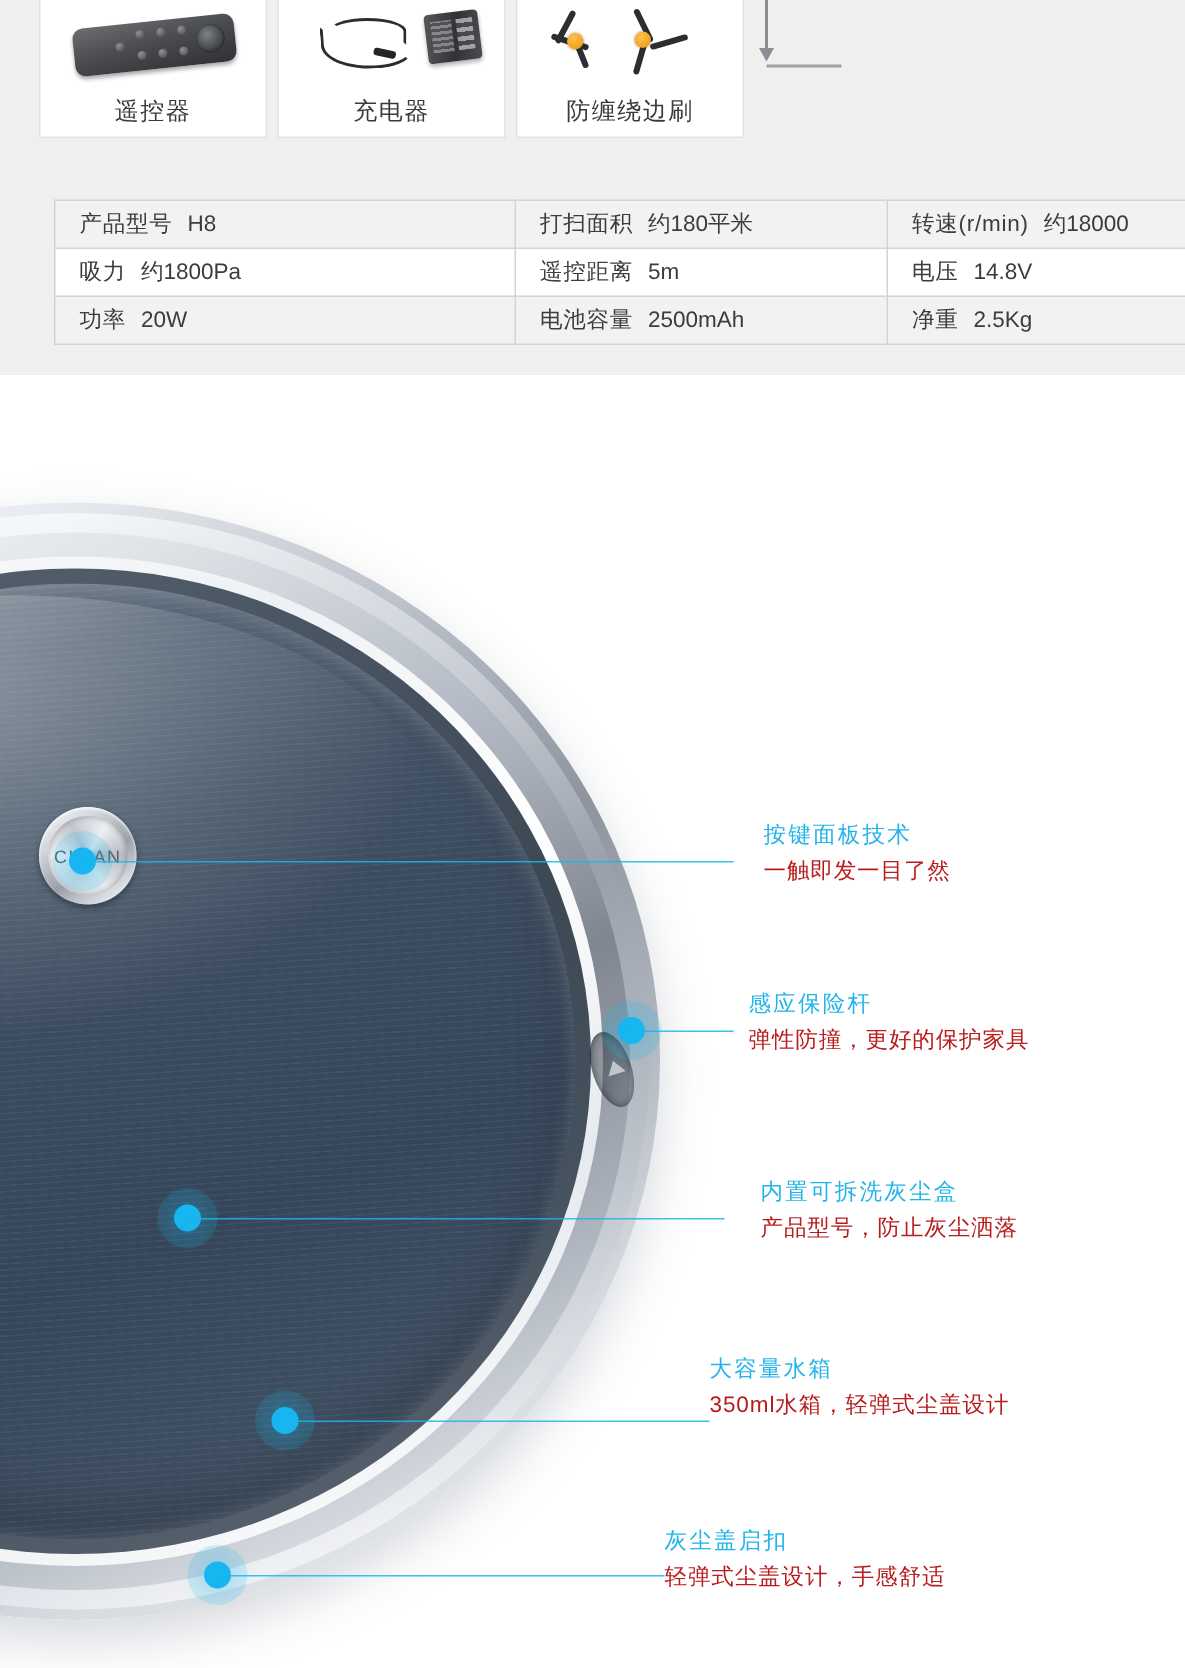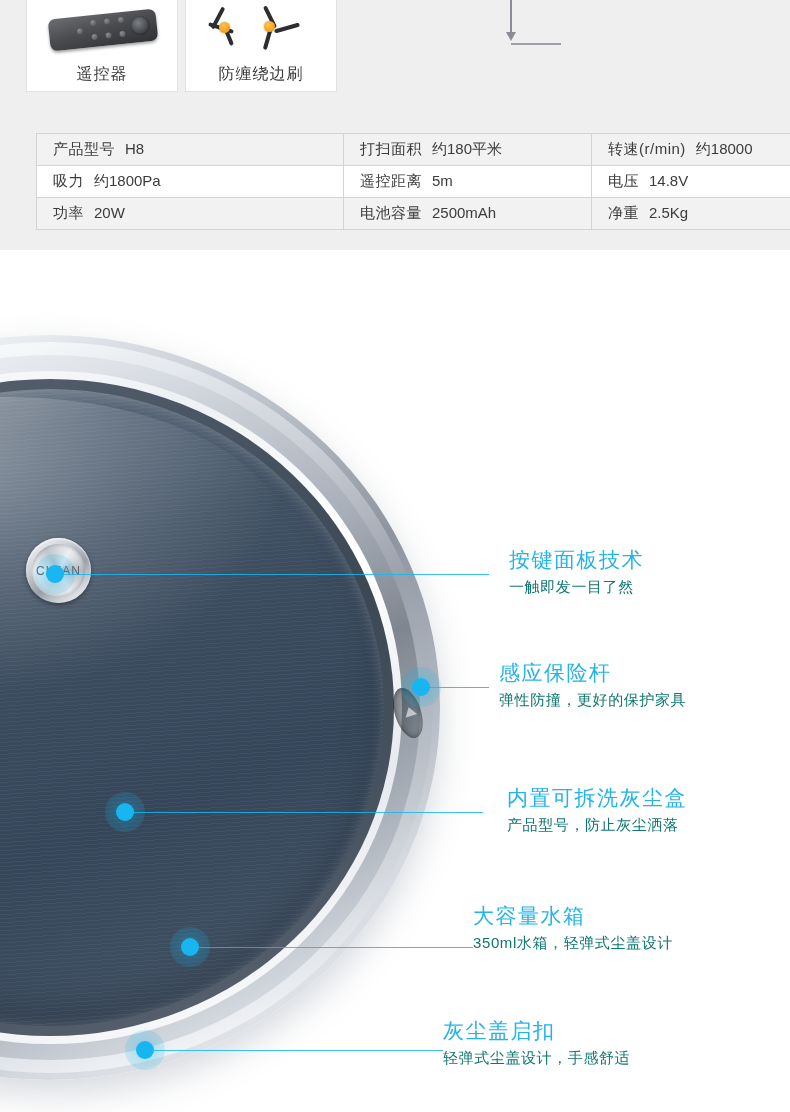--- a/index.html
+++ b/index.html
@@ -198,25 +198,25 @@
   
   .dot{
     position:absolute; width:18px; height:18px; border-radius:50%;
     background:#18b6f0;
     box-shadow:0 0 0 11px rgba(24,182,240,.17), 0 0 14px rgba(24,182,240,.35);
   }
   .lead{ position:absolute; height:1.4px; background:#18b6f0; opacity:.85; }
 
   .co{ position:absolute; }
   .co-title{
-    font-size:21px; color:#22b3ea; letter-spacing:1.5px;
+    font-size:15px; color:#22b3ea; letter-spacing:1.5px;
     line-height:1.15; white-space:nowrap;
   }
   .co-sub{
-    margin-top:6px; font-size:15px; color:#0f766e;
+    margin-top:6px; font-size:15px; color:#b91c1c;
     letter-spacing:.6px; white-space:nowrap;
   }
 </style>
 </head>
 <body>
 
 <div id="page">
 
   <div class="top-panel"></div>
 
@@ -236,20 +236,32 @@
           <div class="rbtn" style="left:70px;top:5px;"></div>
           <div class="rbtn" style="left:42px;top:19px;"></div>
           <div class="rbtn" style="left:56px;top:19px;"></div>
           <div class="rbtn" style="left:70px;top:19px;"></div>
           <div class="rbtn" style="left:28px;top:12px;"></div>
         </div>
       </div>
       <div class="card-label">遥控器</div>
     </div>
 
+    <div class="card">
+      <div class="card-img">
+        <div class="cable"></div>
+        <div class="cable2"></div>
+        <div class="plug"></div>
+        <div class="charger-body">
+          <div class="charger-lbl"></div>
+          <div class="charger-lbl2"></div>
+        </div>
+      </div>
+      <div class="card-label">充电器</div>
+    </div>
 
     <div class="card">
       <div class="card-img">
         <div class="brush-arm" style="left:30px;top:6px;width:4px;height:24px;transform:rotate(28deg);"></div>
         <div class="brush-arm" style="left:22px;top:26px;width:26px;height:4px;transform:rotate(18deg);"></div>
         <div class="brush-arm" style="left:40px;top:24px;width:4px;height:22px;transform:rotate(-22deg);"></div>
         <div class="brush-hub" style="left:33px;top:22px;"></div>
         <div class="brush-arm" style="left:82px;top:5px;width:4px;height:24px;transform:rotate(-26deg);"></div>
         <div class="brush-arm" style="left:88px;top:26px;width:26px;height:4px;transform:rotate(-16deg);"></div>
         <div class="brush-arm" style="left:80px;top:26px;width:4px;height:24px;transform:rotate(16deg);"></div>

